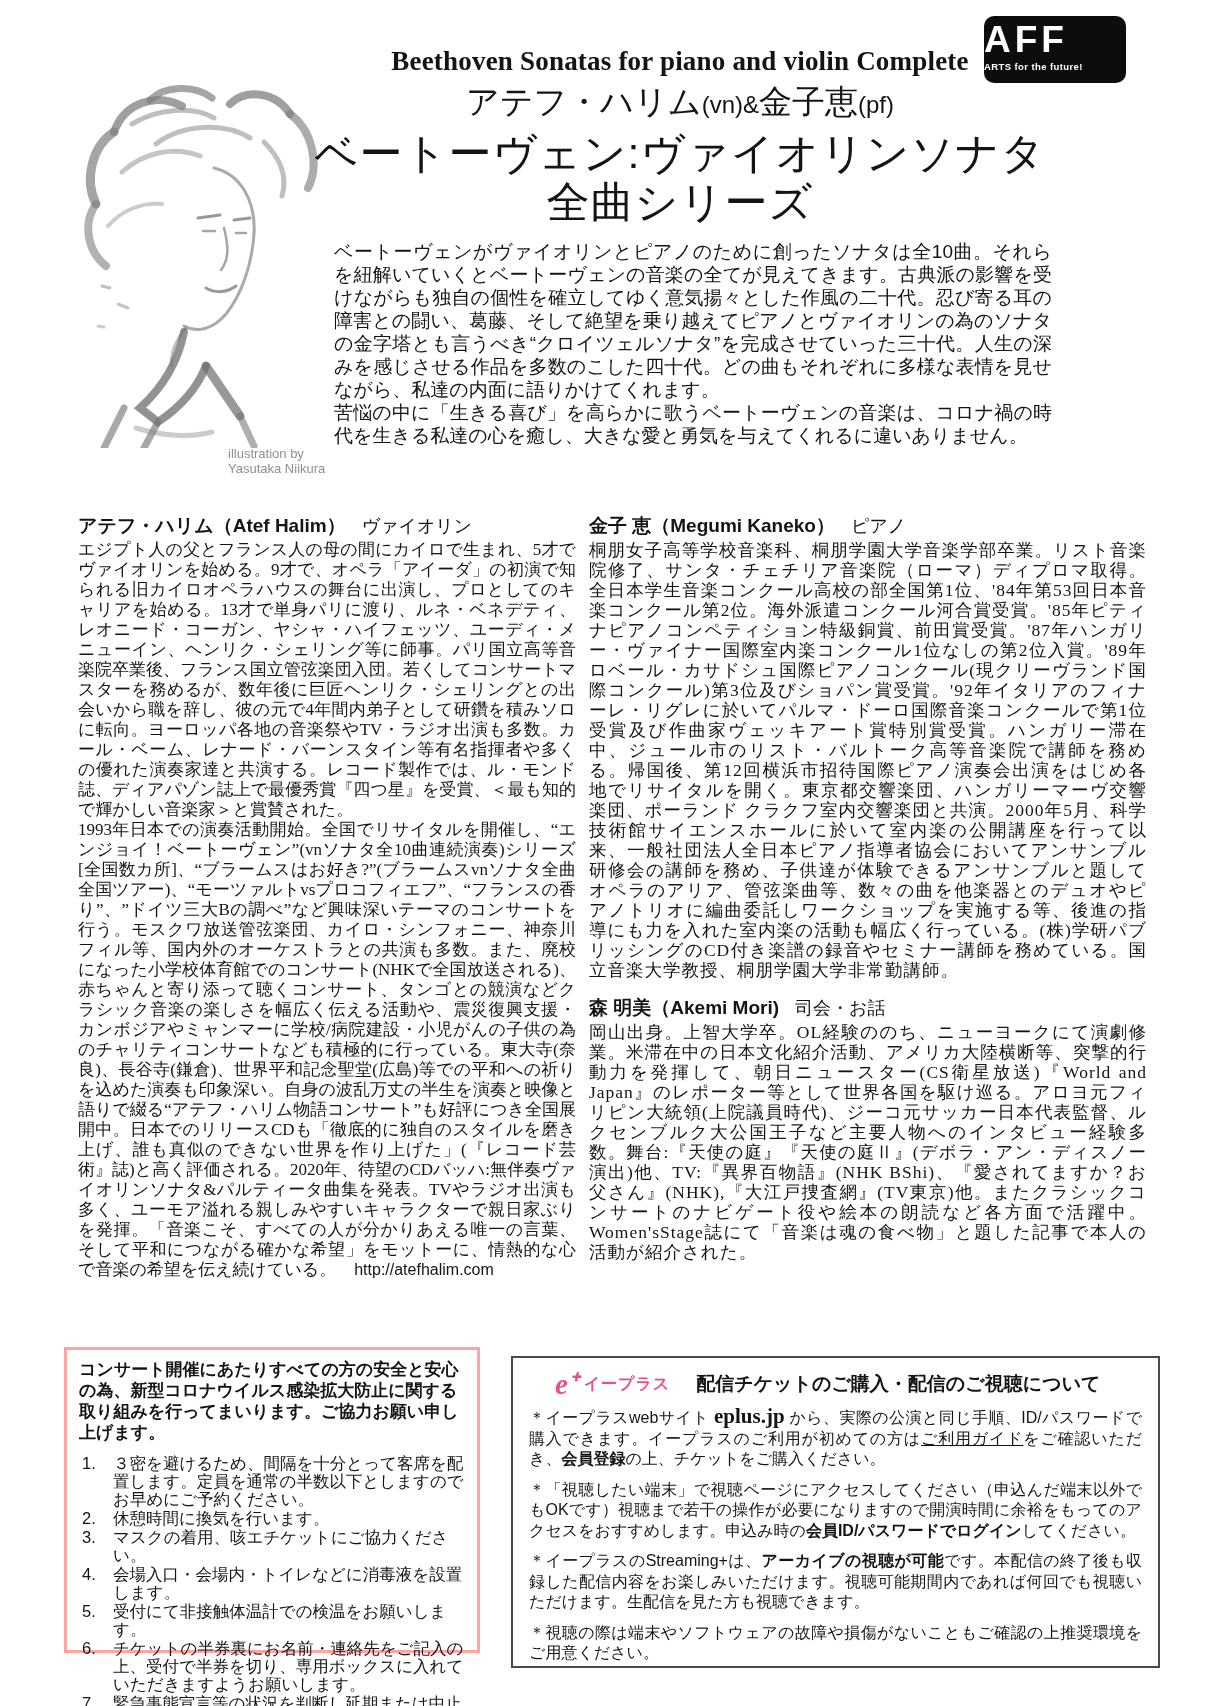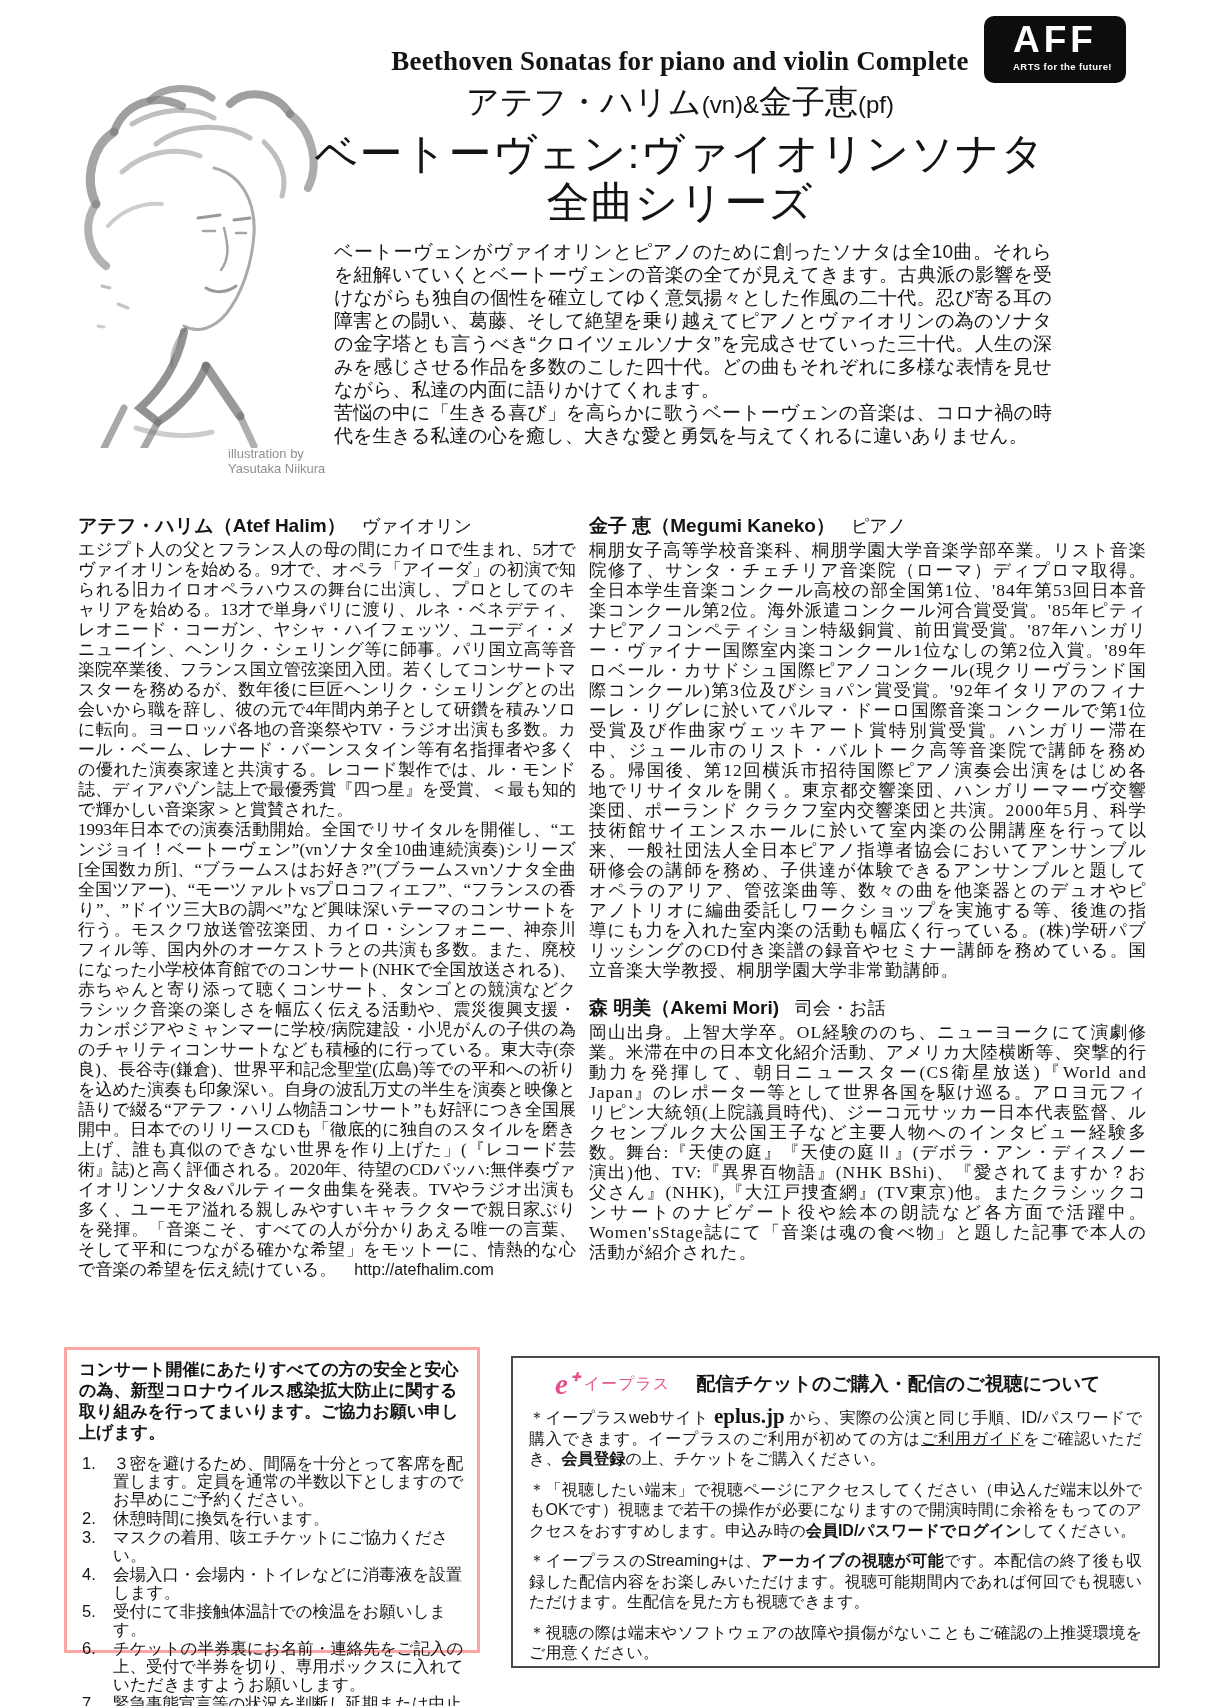--- a/index.html
+++ b/index.html
@@ -3,24 +3,24 @@
 <meta charset="utf-8">
 <style>
   * { margin:0; padding:0; box-sizing:border-box; }
   html,body { background:#ffffff; }
   body { font-family:"Liberation Sans", sans-serif; color:#141414; }
   #page { position:relative; width:1220px; height:1706px; background:#ffffff; overflow:hidden; margin:0 auto; }
   .abs { position:absolute; }
 
   
   .aff-logo { left:984px; top:16px; width:142px; height:67px; background:#0d0d0d; border-radius:10px;
-              color:#ffffff; text-align:center; padding-top:4px; }
+              color:#ffffff; padding-top:4px; }
   .aff-acronym { font-size:37px; font-weight:800; letter-spacing:4px; line-height:40px;
                  font-family:"Liberation Sans", sans-serif; }
-  .aff-tagline { font-size:9.5px; font-weight:700; letter-spacing:.4px; margin-top:1px;padding-left:15px; }
+  .aff-tagline { font-size:9.5px; font-weight:700; letter-spacing:.4px; margin-top:1px; }
 
   
   .title-block { left:300px; top:46px; width:760px; text-align:center; }
   .title-en { font-family:"Liberation Serif", serif; font-size:27px; font-weight:700; letter-spacing:.2px; }
   .performers { font-size:33px; font-weight:500; margin-top:3px; }
   .performers .inst { font-size:24px; font-weight:400; }
   .title-jp { font-size:43px; font-weight:500; line-height:49px; margin-top:4px; letter-spacing:1px; }
 
   
   .illustration { left:62px; top:76px; width:282px; height:372px; }
@@ -51,21 +51,21 @@
   .covid-item { display:flex; margin-bottom:1px; }
   .covid-num { flex:none; width:34px; padding-left:3px; }
   .covid-text { flex:1; }
 
   
   .eplus-box { left:511px; top:1356px; width:649px; height:312px; border:2px solid #4a4a4a;
                padding:12px 16px 8px 16px; }
   .eplus-header { display:flex; align-items:center; margin:0 0 8px 26px; }
   .eplus-glyph { color:#e4518d; font-family:"Liberation Serif", serif; font-style:italic;
                  font-weight:800; font-size:29px; line-height:28px; }
-  .eplus-name { color:#e4518d; font-weight:400; font-size:16px; margin-left:6px; letter-spacing:1px; }
+  .eplus-name { color:#e4518d; font-weight:700; font-size:16px; margin-left:6px; letter-spacing:1px; }
   .eplus-title { font-size:19px; font-weight:700; margin-left:26px; }
   .eplus-p { font-size:16px; line-height:20.5px; margin-bottom:10px; text-align:justify; }
   .eplus-url { font-family:"Liberation Serif", serif; font-size:21px; font-weight:700; cursor:pointer; }
   .u { text-decoration:underline; cursor:pointer; }
   .b { font-weight:700; }
 </style>
 </head>
 <body>
 
 <div id="page">

